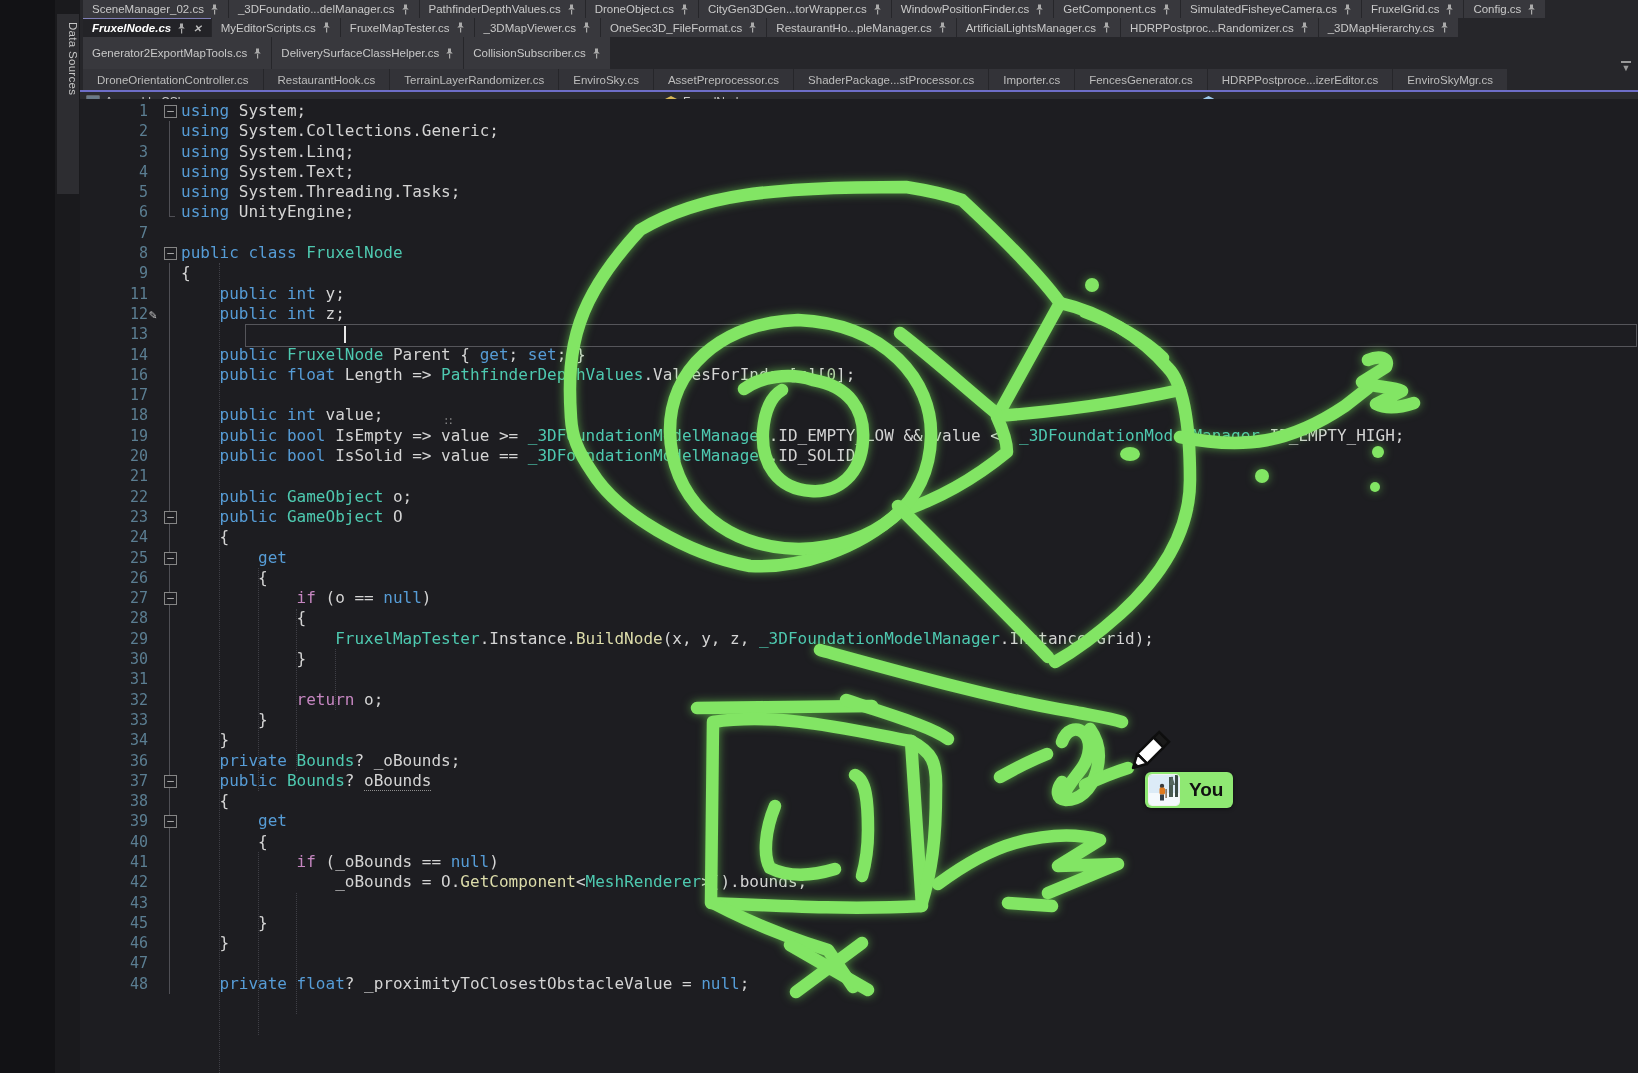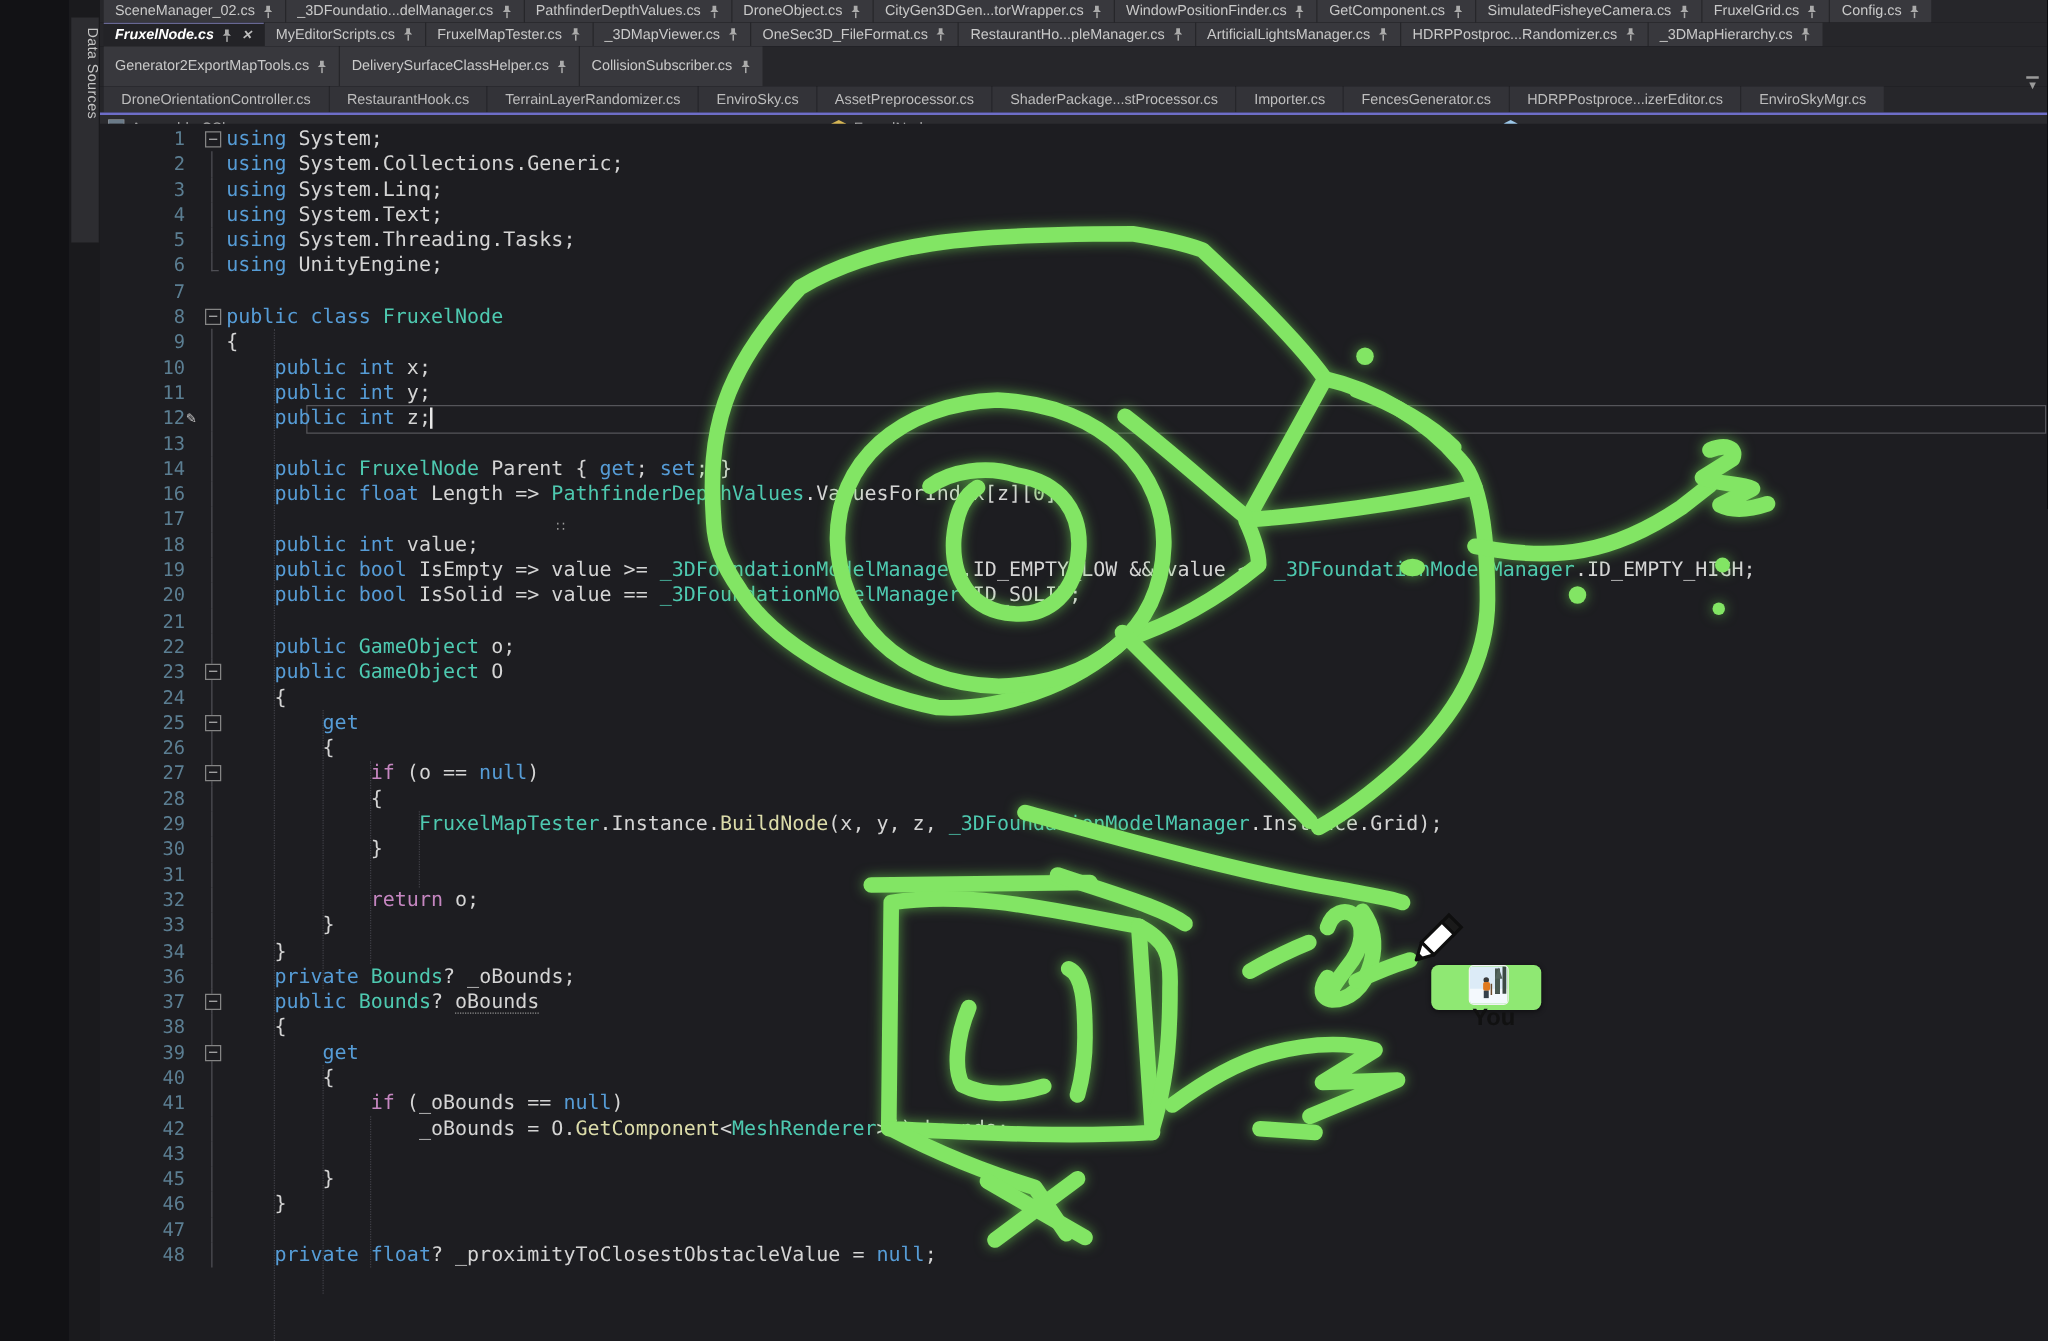--- a/index.html
+++ b/index.html
@@ -52,21 +52,21 @@
   
   #annot{position:absolute;left:0;top:0;width:1638px;height:1073px;pointer-events:none;
          filter:drop-shadow(0 0 5px rgba(120,240,90,.55));}
   #annot path,#annot ellipse{stroke:var(--green,#82e564);fill:none;stroke-width:12.5;
          stroke-linecap:round;stroke-linejoin:round;}
   #annot ellipse{fill:var(--green,#82e564);stroke:none;}
   
   #pencil{position:absolute;left:1100px;top:722px;width:72px;height:72px;pointer-events:none;}
   #youlabel{position:absolute;left:1145px;top:772px;width:88px;height:36px;border-radius:6px;
             display:flex;align-items:center;padding-left:3px;box-sizing:border-box;
-            box-shadow:0 1px 4px rgba(0,0,0,.45);flex-direction:column;}
+            box-shadow:0 1px 4px rgba(0,0,0,.45);}
   #youlabel .avatar{width:30px;height:30px;border-radius:4px;overflow:hidden;flex:none;
             border:1px solid #f2f2f2;}
   #youlabel .yname{color:#111;font-weight:bold;font-size:19px;margin-left:9px;}
 </style>
 </head>
 <body>
 
 <div id="stage">
   <div id="far-left"></div>
   <div id="side-strip">
@@ -349,21 +349,20 @@
     <div id="codelines">
         <div class="cl"><span class="ln">1</span><span class="gut"><i class="fb">–</i></span><span class="txt"><span class="tk-k">using</span><span class="tk-v"> System;</span></span></div>
         <div class="cl"><span class="ln">2</span><span class="gut"><i class="gl"></i></span><span class="txt"><span class="tk-k">using</span><span class="tk-v"> System.Collections.Generic;</span></span></div>
         <div class="cl"><span class="ln">3</span><span class="gut"><i class="gl"></i></span><span class="txt"><span class="tk-k">using</span><span class="tk-v"> System.Linq;</span></span></div>
         <div class="cl"><span class="ln">4</span><span class="gut"><i class="gl"></i></span><span class="txt"><span class="tk-k">using</span><span class="tk-v"> System.Text;</span></span></div>
         <div class="cl"><span class="ln">5</span><span class="gut"><i class="gl"></i></span><span class="txt"><span class="tk-k">using</span><span class="tk-v"> System.Threading.Tasks;</span></span></div>
         <div class="cl"><span class="ln">6</span><span class="gut"><i class="gl glfoot"></i></span><span class="txt"><span class="tk-k">using</span><span class="tk-v"> UnityEngine;</span></span></div>
         <div class="cl"><span class="ln">7</span><span class="gut"></span><span class="txt"></span></div>
         <div class="cl"><span class="ln">8</span><span class="gut"><i class="fb">–</i></span><span class="txt"><span class="tk-k">public class</span><span class="tk-t"> FruxelNode</span></span></div>
         <div class="cl"><span class="ln">9</span><span class="gut"><i class="gl"></i></span><span class="txt"><span class="tk-v">{</span></span></div>
-        <div class="cl"><span class="ln">10</span><span class="gut"><i class="gl"></i></span><span class="txt"><span class="tk-v">    </span><span class="tk-k">public int</span><span class="tk-v"> x;</span></span></div>
         <div class="cl"><span class="ln">11</span><span class="gut"><i class="gl"></i></span><span class="txt"><span class="tk-v">    </span><span class="tk-k">public int</span><span class="tk-v"> y;</span></span></div>
         <div class="cl"><span class="ln">12</span><span class="gut"><i class="gl"></i><i class="pen">✎</i></span><span class="txt"><span class="tk-v">    </span><span class="tk-k">public int</span><span class="tk-v"> z;</span></span></div>
         <div class="cl"><span class="ln">13</span><span class="gut"><i class="gl"></i></span><span class="txt"></span></div>
         <div class="cl"><span class="ln">14</span><span class="gut"><i class="gl"></i></span><span class="txt"><span class="tk-v">    </span><span class="tk-k">public</span><span class="tk-t"> FruxelNode</span><span class="tk-v"> Parent { </span><span class="tk-k">get</span><span class="tk-v">; </span><span class="tk-k">set</span><span class="tk-v">; }</span></span></div>
         <div class="cl"><span class="ln">16</span><span class="gut"><i class="gl"></i></span><span class="txt"><span class="tk-v">    </span><span class="tk-k">public float</span><span class="tk-v"> Length =&gt; </span><span class="tk-t">PathfinderDepthValues</span><span class="tk-v">.ValuesForIndex[z][</span><span class="tk-n">0</span><span class="tk-v">];</span></span></div>
         <div class="cl"><span class="ln">17</span><span class="gut"><i class="gl"></i></span><span class="txt"></span></div>
         <div class="cl"><span class="ln">18</span><span class="gut"><i class="gl"></i></span><span class="txt"><span class="tk-v">    </span><span class="tk-k">public int</span><span class="tk-v"> value;</span></span></div>
         <div class="cl"><span class="ln">19</span><span class="gut"><i class="gl"></i></span><span class="txt"><span class="tk-v">    </span><span class="tk-k">public bool</span><span class="tk-v"> IsEmpty =&gt; value &gt;= </span><span class="tk-t">_3DFoundationModelManager</span><span class="tk-v">.ID_EMPTY_LOW &amp;&amp; value &lt;= </span><span class="tk-t">_3DFoundationModelManager</span><span class="tk-v">.ID_EMPTY_HIGH;</span></span></div>
         <div class="cl"><span class="ln">20</span><span class="gut"><i class="gl"></i></span><span class="txt"><span class="tk-v">    </span><span class="tk-k">public bool</span><span class="tk-v"> IsSolid =&gt; value == </span><span class="tk-t">_3DFoundationModelManager</span><span class="tk-v">.ID_SOLID;</span></span></div>
         <div class="cl"><span class="ln">21</span><span class="gut"><i class="gl"></i></span><span class="txt"></span></div>

